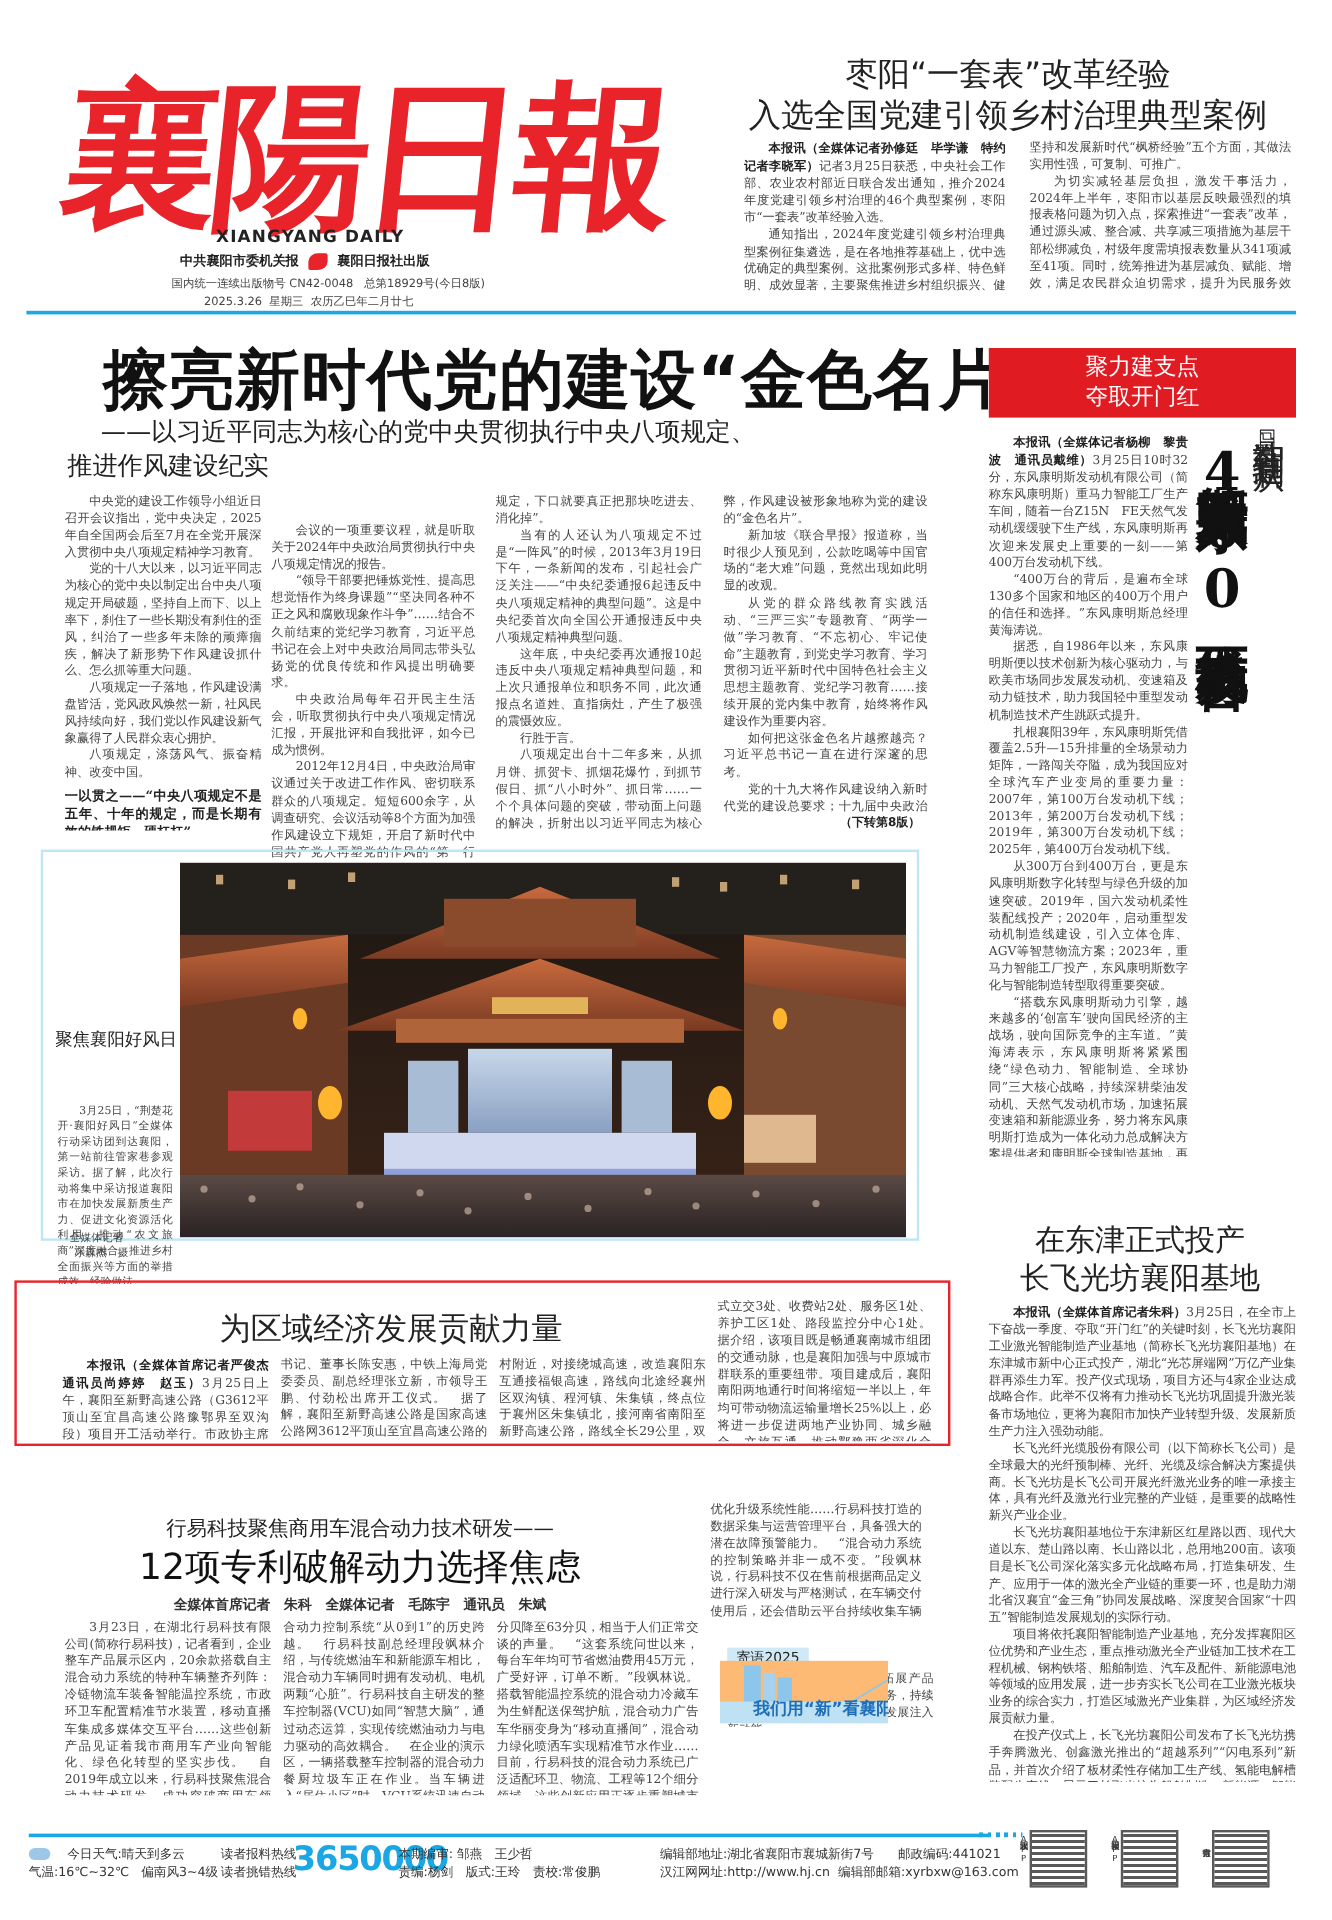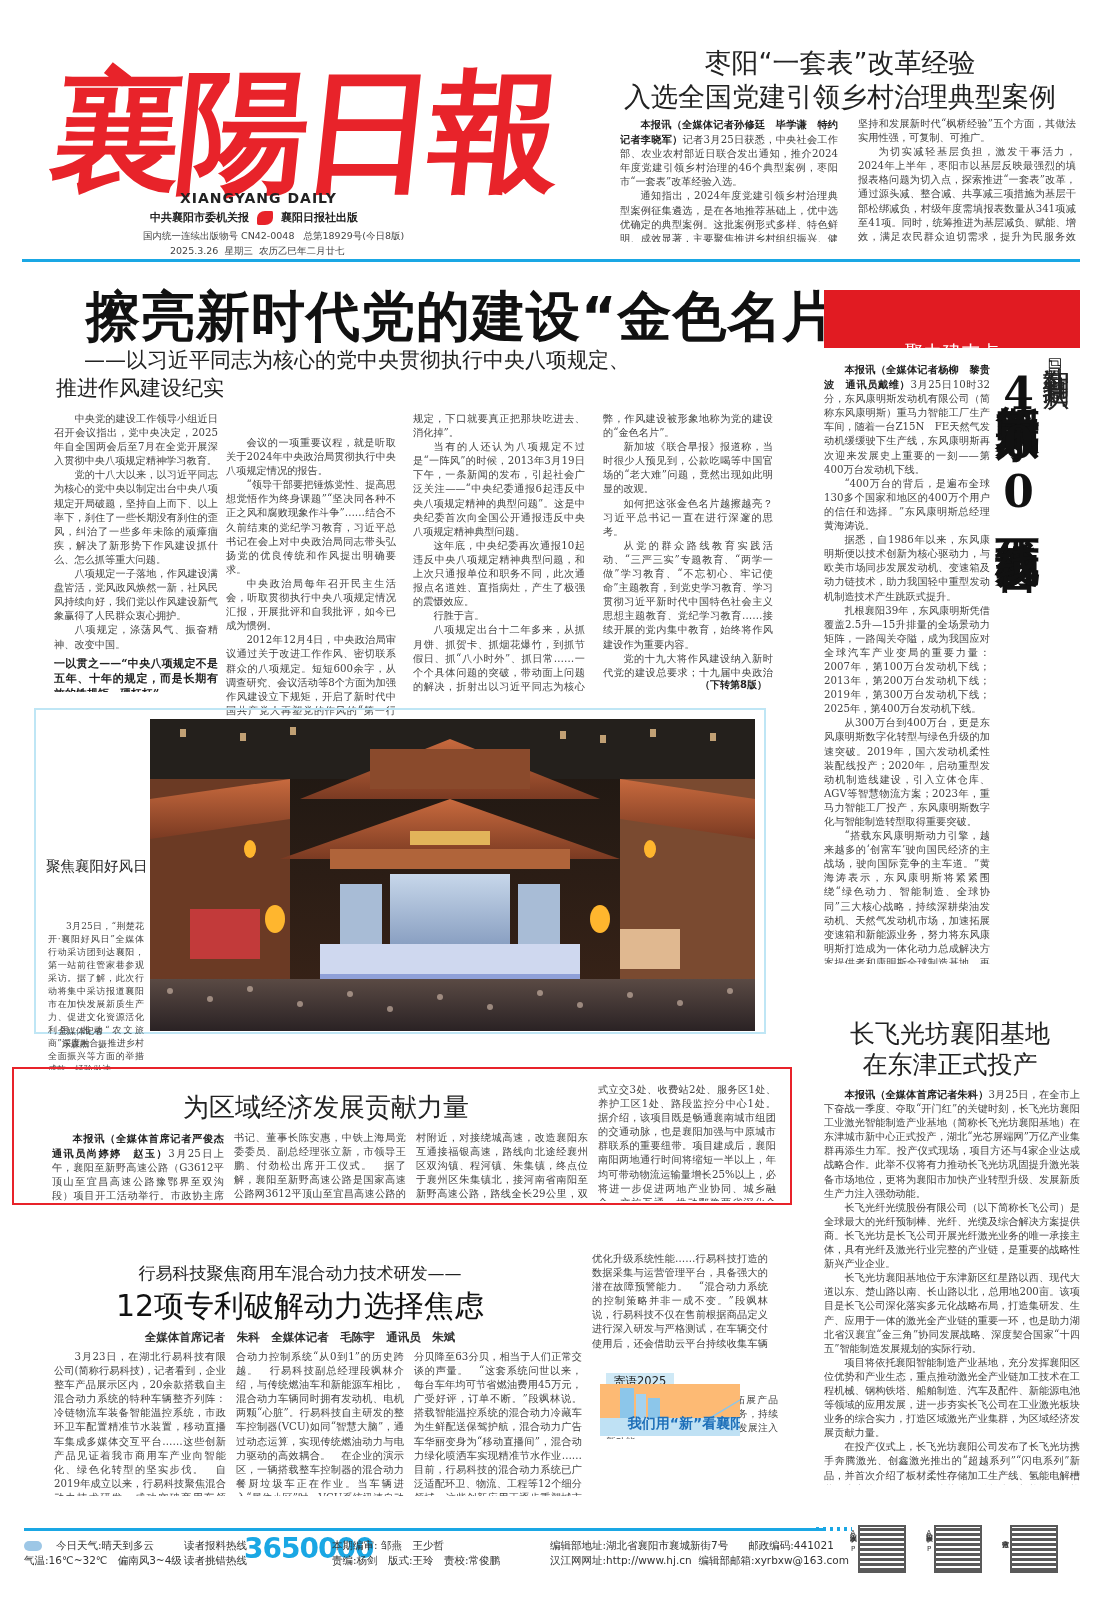--- a/index.html
+++ b/index.html
@@ -87,22 +87,22 @@
   <p class="noindent">规定，下口就要真正把那块吃进去、消化掉”。</p>
   <p>当有的人还认为八项规定不过是“一阵风”的时候，2013年3月19日下午，一条新闻的发布，引起社会广泛关注——“中央纪委通报6起违反中央八项规定精神的典型问题”。这是中央纪委首次向全国公开通报违反中央八项规定精神典型问题。</p>
   <p>这年底，中央纪委再次通报10起违反中央八项规定精神典型问题，和上次只通报单位和职务不同，此次通报点名道姓、直指病灶，产生了极强的震慑效应。</p>
   <p>行胜于言。</p>
   <p>八项规定出台十二年多来，从抓月饼、抓贺卡、抓烟花爆竹，到抓节假日、抓“八小时外”、抓日常……一个个具体问题的突破，带动面上问题的解决，折射出以习近平同志为核心的党中央抓作风问题的清晰思路、坚定信念。</p>
 
 </div>
 <div class="col body-text" style="left:603px;top:412px;width:170px;height:266px;">
   <p class="noindent">弊，作风建设被形象地称为党的建设的“金色名片”。</p>
   <p>新加坡《联合早报》报道称，当时很少人预见到，公款吃喝等中国官场的“老大难”问题，竟然出现如此明显的改观。</p>
+  <p>从党的群众路线教育实践活动、“三严三实”专题教育、“两学一做”学习教育、“不忘初心、牢记使命”主题教育，到党史学习教育、学习贯彻习近平新时代中国特色社会主义思想主题教育、党纪学习教育……接续开展的党内集中教育，始终将作风建设作为重要内容。</p>
   <p>如何把这张金色名片越擦越亮？习近平总书记一直在进行深邃的思考。</p>
-  <p>从党的群众路线教育实践活动、“三严三实”专题教育、“两学一做”学习教育、“不忘初心、牢记使命”主题教育，到党史学习教育、学习贯彻习近平新时代中国特色社会主义思想主题教育、党纪学习教育……接续开展的党内集中教育，始终将作风建设作为重要内容。</p>
   <p>党的十九大将作风建设纳入新时代党的建设总要求；十九届中央政治局、二十届中央政治局第一次会议均研究八项规定实施细则，进一步深化细化；“中央八项规定”写入党的第三个历史决议，作为新时代全面从严治党的成就和经验，镜鉴历史、指引未来……</p>
 </div>
 <div class="abs sans" style="left:700px;top:678px;font-size:10px;font-weight:bold;color:#222;">（下转第8版）</div>
 
 <div class="abs frame-blue" style="left:34px;top:708px;width:728px;height:322px;"></div>
 <div class="abs sans" style="left:46px;top:857px;font-size:14.5px;color:#222;white-space:nowrap;">聚焦襄阳好风日</div>
 <div class="col" style="left:48px;top:920px;width:96px;height:150px;font-size:9px;line-height:13px;color:#444;text-align:justify;font-family:'DejaVu Serif','Liberation Serif',serif;">
   <div style="text-indent:2em;">3月25日，“荆楚花开·襄阳好风日”全媒体行动采访团到达襄阳，第一站前往管家巷参观采访。据了解，此次行动将集中采访报道襄阳市在加快发展新质生产力、促进文化资源活化利用、推动“农文旅商”深度融合、推进乡村全面振兴等方面的举措成效、经验做法。</div>
 </div>
 <div class="abs" style="left:58px;top:1025px;font-size:9px;color:#444;">全媒体记者</div>
@@ -181,37 +181,37 @@
       <circle cx="390" cy="274" r="3"></circle>
         <circle cx="430" cy="286" r="3"></circle>
         <circle cx="480" cy="276" r="3"></circle>
         <circle cx="530" cy="284" r="3"></circle>
         <circle cx="580" cy="272" r="3"></circle>
     </g>
   </svg>
 </div>
 
 <div class="abs red-box" style="left:824px;top:290px;width:256px;height:58px;">
-  <div style="font-size:19px;line-height:25px;padding-top:4px;margin-top:46px;">聚力建支点</div>
+  <div style="font-size:19px;line-height:25px;padding-top:4px;">聚力建支点</div>
   <div style="font-size:19px;line-height:25px;">夺取开门红</div>
 </div>
 <div class="col body-text" style="left:824px;top:362px;width:166px;height:602px;">
   <p><b>本报讯（全媒体记者杨柳　黎贵波　通讯员戴维）</b><span>3月25日10时32分，东风康明斯发动机有限公司（简称东风康明斯）重马力智能工厂生产车间，随着一台Z15N　FE天然气发动机缓缓驶下生产线，东风康明斯再次迎来发展史上重要的一刻——第400万台发动机下线。</span></p>
   <p>“400万台的背后，是遍布全球130多个国家和地区的400万个用户的信任和选择。”东风康明斯总经理黄海涛说。</p>
   <p>据悉，自1986年以来，东风康明斯便以技术创新为核心驱动力，与欧美市场同步发展发动机、变速箱及动力链技术，助力我国轻中重型发动机制造技术产生跳跃式提升。</p>
   <p>扎根襄阳39年，东风康明斯凭借覆盖2.5升—15升排量的全场景动力矩阵，一路闯关夺隘，成为我国应对全球汽车产业变局的重要力量：2007年，第100万台发动机下线；2013年，第200万台发动机下线；2019年，第300万台发动机下线；2025年，第400万台发动机下线。</p>
   <p>从300万台到400万台，更是东风康明斯数字化转型与绿色升级的加速突破。2019年，国六发动机柔性装配线投产；2020年，启动重型发动机制造线建设，引入立体仓库、AGV等智慧物流方案；2023年，重马力智能工厂投产，东风康明斯数字化与智能制造转型取得重要突破。</p>
   <p>“搭载东风康明斯动力引擎，越来越多的‘创富车’驶向国民经济的主战场，驶向国际竞争的主车道。”黄海涛表示，东风康明斯将紧紧围绕“绿色动力、智能制造、全球协同”三大核心战略，持续深耕柴油发动机、天然气发动机市场，加速拓展变速箱和新能源业务，努力将东风康明斯打造成为一体化动力总成解决方案提供者和康明斯全球制造基地，再启高质量发展新征程。</p>
 </div>
 <div class="abs vert sans" style="left:1040px;top:362px;font-size:27px;line-height:32px;color:#222;letter-spacing:-2px;">从『制造』到『智造』</div>
 <div class="abs vert serif" style="left:994px;top:380px;font-size:44px;line-height:48px;font-weight:bold;color:#111;letter-spacing:-2px;">东风康明斯第400万台发动机下线</div>
 
 <div class="abs sans" style="left:820px;top:1018px;width:260px;text-align:center;font-size:25px;line-height:31px;color:#222;">
+  <div>在东津正式投产</div>
   <div>长飞光坊襄阳基地</div>
-  <div>在东津正式投产</div>
 </div>
 <div class="col body-text" style="left:824px;top:1087px;width:256px;height:398px;">
   <p><b>本报讯（全媒体首席记者朱科）</b><span>3月25日，在全市上下奋战一季度、夺取“开门红”的关键时刻，长飞光坊襄阳工业激光智能制造产业基地（简称长飞光坊襄阳基地）在东津城市新中心正式投产，湖北“光芯屏端网”万亿产业集群再添生力军。投产仪式现场，项目方还与4家企业达成战略合作。此举不仅将有力推动长飞光坊巩固提升激光装备市场地位，更将为襄阳市加快产业转型升级、发展新质生产力注入强劲动能。</span></p>
   <p>长飞光纤光缆股份有限公司（以下简称长飞公司）是全球最大的光纤预制棒、光纤、光缆及综合解决方案提供商。长飞光坊是长飞公司开展光纤激光业务的唯一承接主体，具有光纤及激光行业完整的产业链，是重要的战略性新兴产业企业。</p>
   <p>长飞光坊襄阳基地位于东津新区红星路以西、现代大道以东、楚山路以南、长山路以北，总用地200亩。该项目是长飞公司深化落实多元化战略布局，打造集研发、生产、应用于一体的激光全产业链的重要一环，也是助力湖北省汉襄宜“金三角”协同发展战略、深度契合国家“十四五”智能制造发展规划的实际行动。</p>
   <p>项目将依托襄阳智能制造产业基地，充分发挥襄阳区位优势和产业生态，重点推动激光全产业链加工技术在工程机械、钢构铁塔、船舶制造、汽车及配件、新能源电池等领域的应用发展，进一步夯实长飞公司在工业激光板块业务的综合实力，打造区域激光产业集群，为区域经济发展贡献力量。</p>
   <p>在投产仪式上，长飞光坊襄阳公司发布了长飞光坊携手奔腾激光、创鑫激光推出的“超越系列”“闪电系列”新品，并首次介绍了板材柔性存储加工生产线、氢能电解槽装配生产线，展示了长飞光坊为船舶制造、新能源、智能化工厂、氢能制造等高端制造行业提供核心激光解决方案的能力。</p>
 
 </div>
 

